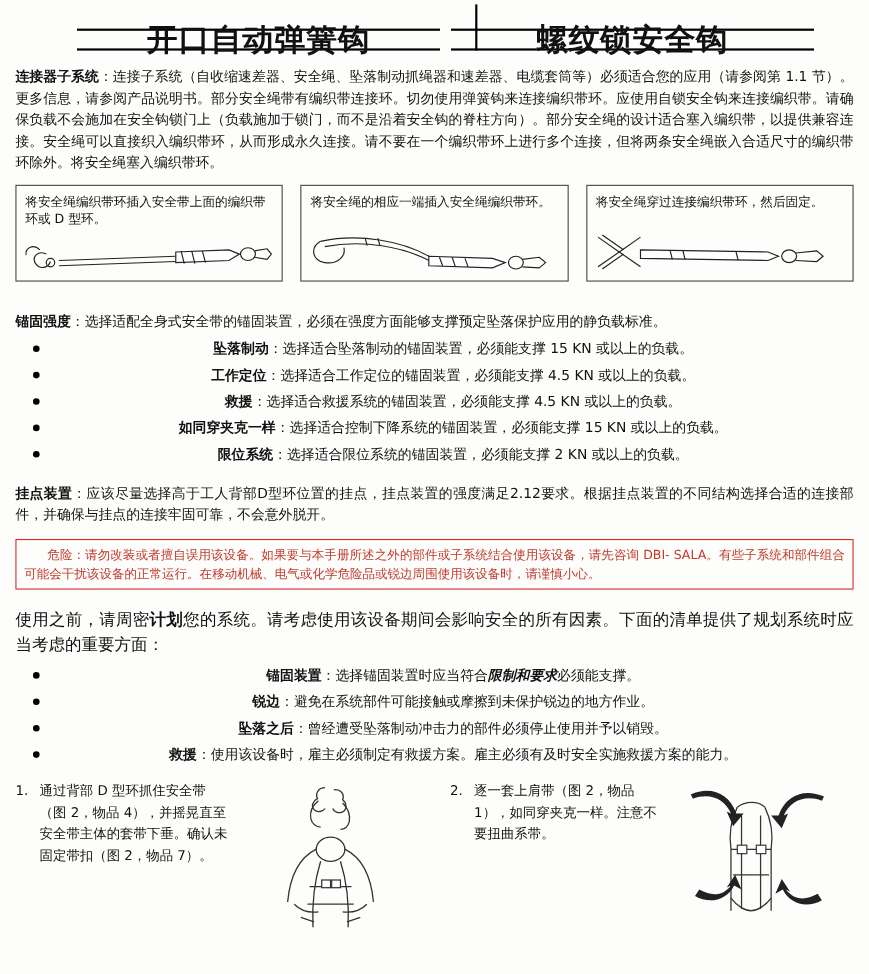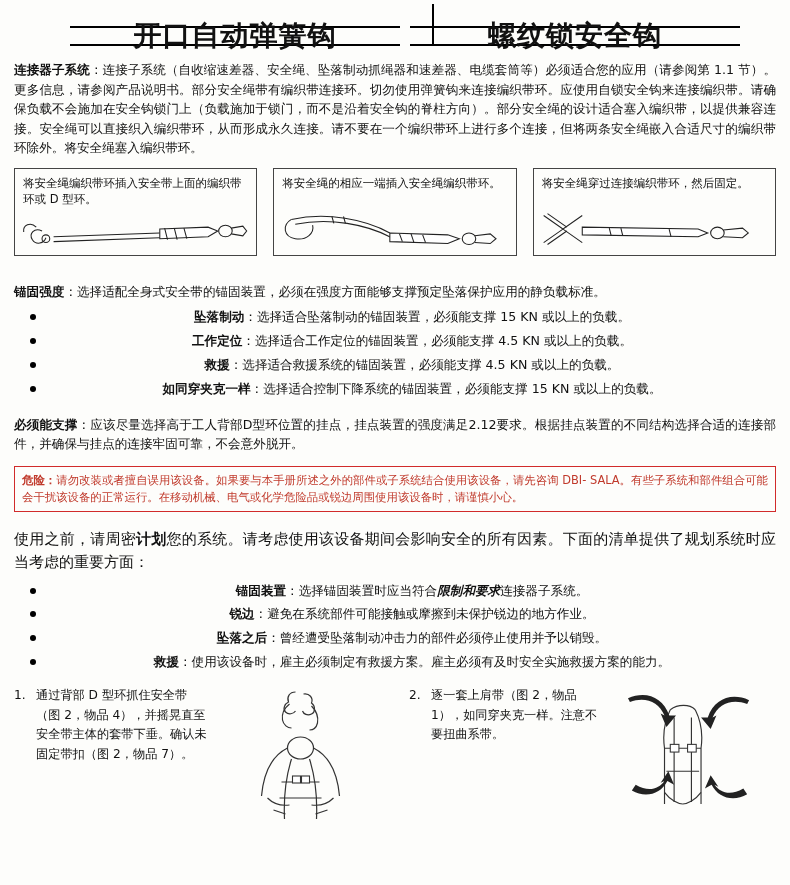--- a/index.html
+++ b/index.html
@@ -127,21 +127,21 @@
   .warn-box {
     border: 1px solid #d12b2b;
     margin-top: 12px;
     padding: 5px 7px;
     font-size: 11.4px;
     line-height: 1.5;
     color: #c0392b;
     text-align: justify;
   }
   .warn-box + .warn-box { margin-top: 6px; }
-  .warn-box .tag { font-weight: bold; }
+  .warn-box .tag { font-weight: normal; margin-left: 21px; }
 
   
   .plan-lead {
     margin-top: 16px;
     font-size: 15px;
     line-height: 1.55;
     text-align: justify;
   }
   .ital { font-style: italic; font-weight: bold; }
 
@@ -251,36 +251,37 @@
 
   <div class="hdr-lead">
     <b>锚固强度</b><span>：选择适配全身式安全带的锚固装置，必须在强度方面能够支撑预定坠落保护应用的静负载标准。</span>
   </div>
 
   <ul class="bullets">
     <li><b>坠落制动</b><span>：选择适合坠落制动的锚固装置，必须能支撑 15 KN 或以上的负载。</span></li>
     <li><b>工作定位</b><span>：选择适合工作定位的锚固装置，必须能支撑 4.5 KN 或以上的负载。</span></li>
     <li><b>救援</b><span>：选择适合救援系统的锚固装置，必须能支撑 4.5 KN 或以上的负载。</span></li>
     <li><b>如同穿夹克一样</b><span>：选择适合控制下降系统的锚固装置，必须能支撑 15 KN 或以上的负载。</span></li>
+    <li><b>限位系统</b><span>：选择适合限位系统的锚固装置，必须能支撑 2 KN 或以上的负载。</span></li>
   </ul>
 
   <div class="section">
-    <b>必须能支撑</b><span>：应该尽量选择高于工人背部D型环位置的挂点，挂点装置的强度满足2.12要求。根据挂点装置的不同结构选择合适的连接部件，并确保与挂点的连接牢固可靠，不会意外脱开。</span>
+    <b>挂点装置</b><span>：应该尽量选择高于工人背部D型环位置的挂点，挂点装置的强度满足2.12要求。根据挂点装置的不同结构选择合适的连接部件，并确保与挂点的连接牢固可靠，不会意外脱开。</span>
   </div>
 
   <div class="warn-box">
     <span class="tag">危险：</span><span>请勿改装或者擅自误用该设备。如果要与本手册所述之外的部件或子系统结合使用该设备，请先咨询 DBI- SALA。有些子系统和部件组合可能会干扰该设备的正常运行。在移动机械、电气或化学危险品或锐边周围使用该设备时，请谨慎小心。</span>
   </div>
 
   <div class="plan-lead">
     <span>使用之前，请周密</span><b>计划</b><span>您的系统。请考虑使用该设备期间会影响安全的所有因素。下面的清单提供了规划系统时应当考虑的重要方面：</span>
   </div>
 
   <ul class="bullets">
-    <li><b>锚固装置</b><span>：选择锚固装置时应当符合</span><span class="ital">限制和要求</span><span>连接器子系统。</span></li>
+    <li><b>锚固装置</b><span>：选择锚固装置时应当符合</span><span class="ital">限制和要求</span><span>必须能支撑。</span></li>
     <li><b>锐边</b><span>：避免在系统部件可能接触或摩擦到未保护锐边的地方作业。</span></li>
     <li><b>坠落之后</b><span>：曾经遭受坠落制动冲击力的部件必须停止使用并予以销毁。</span></li>
     <li><b>救援</b><span>：使用该设备时，雇主必须制定有救援方案。雇主必须有及时安全实施救援方案的能力。</span></li>
   </ul>
 
   <div class="steps">
 
     <div class="step-col left">
       <div class="step-num">1.</div>
       <div class="step-text">通过背部 D 型环抓住安全带（图 2，物品 4），并摇晃直至安全带主体的套带下垂。确认未固定带扣（图 2，物品 7）。</div>

